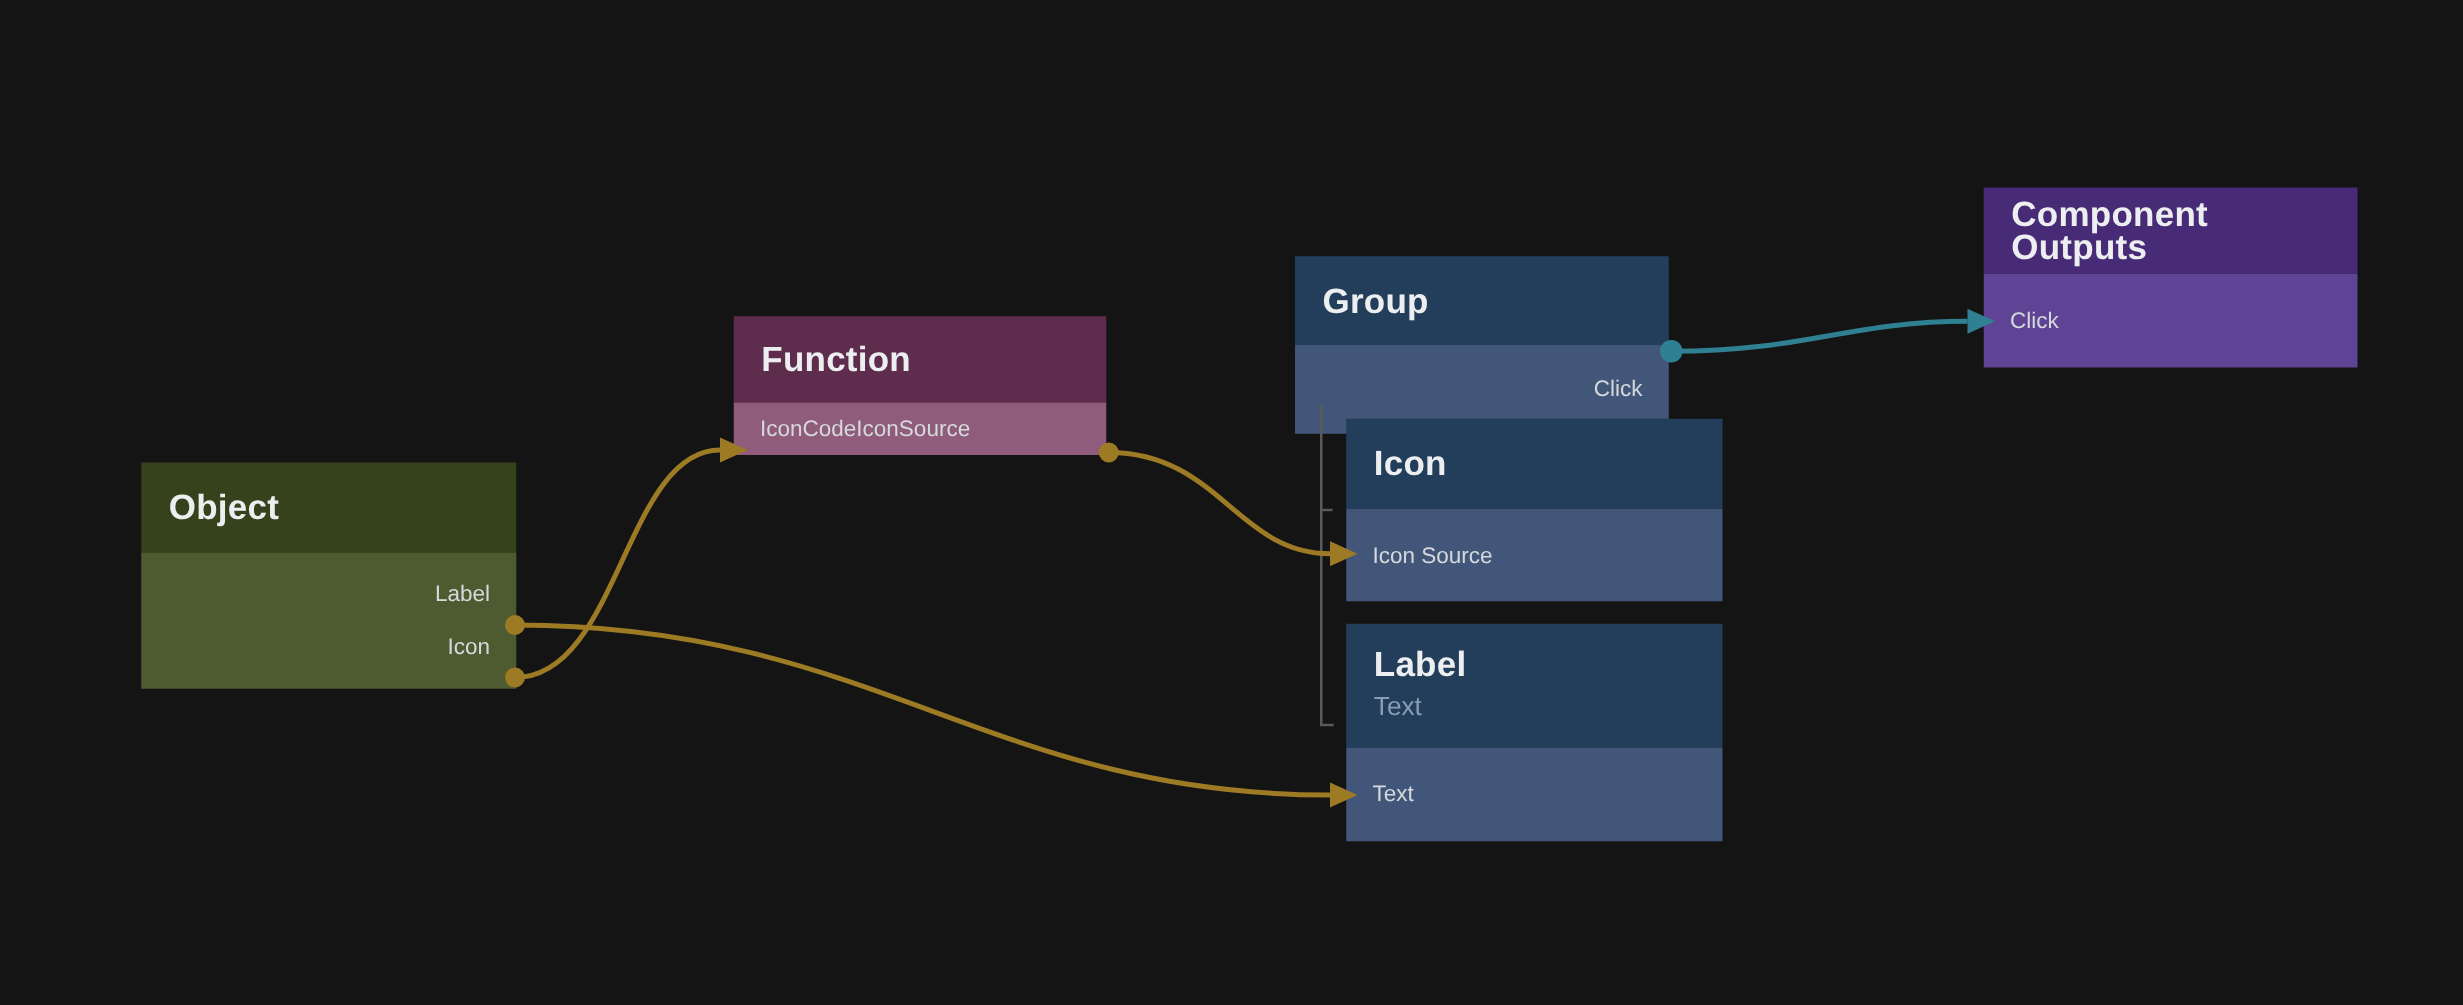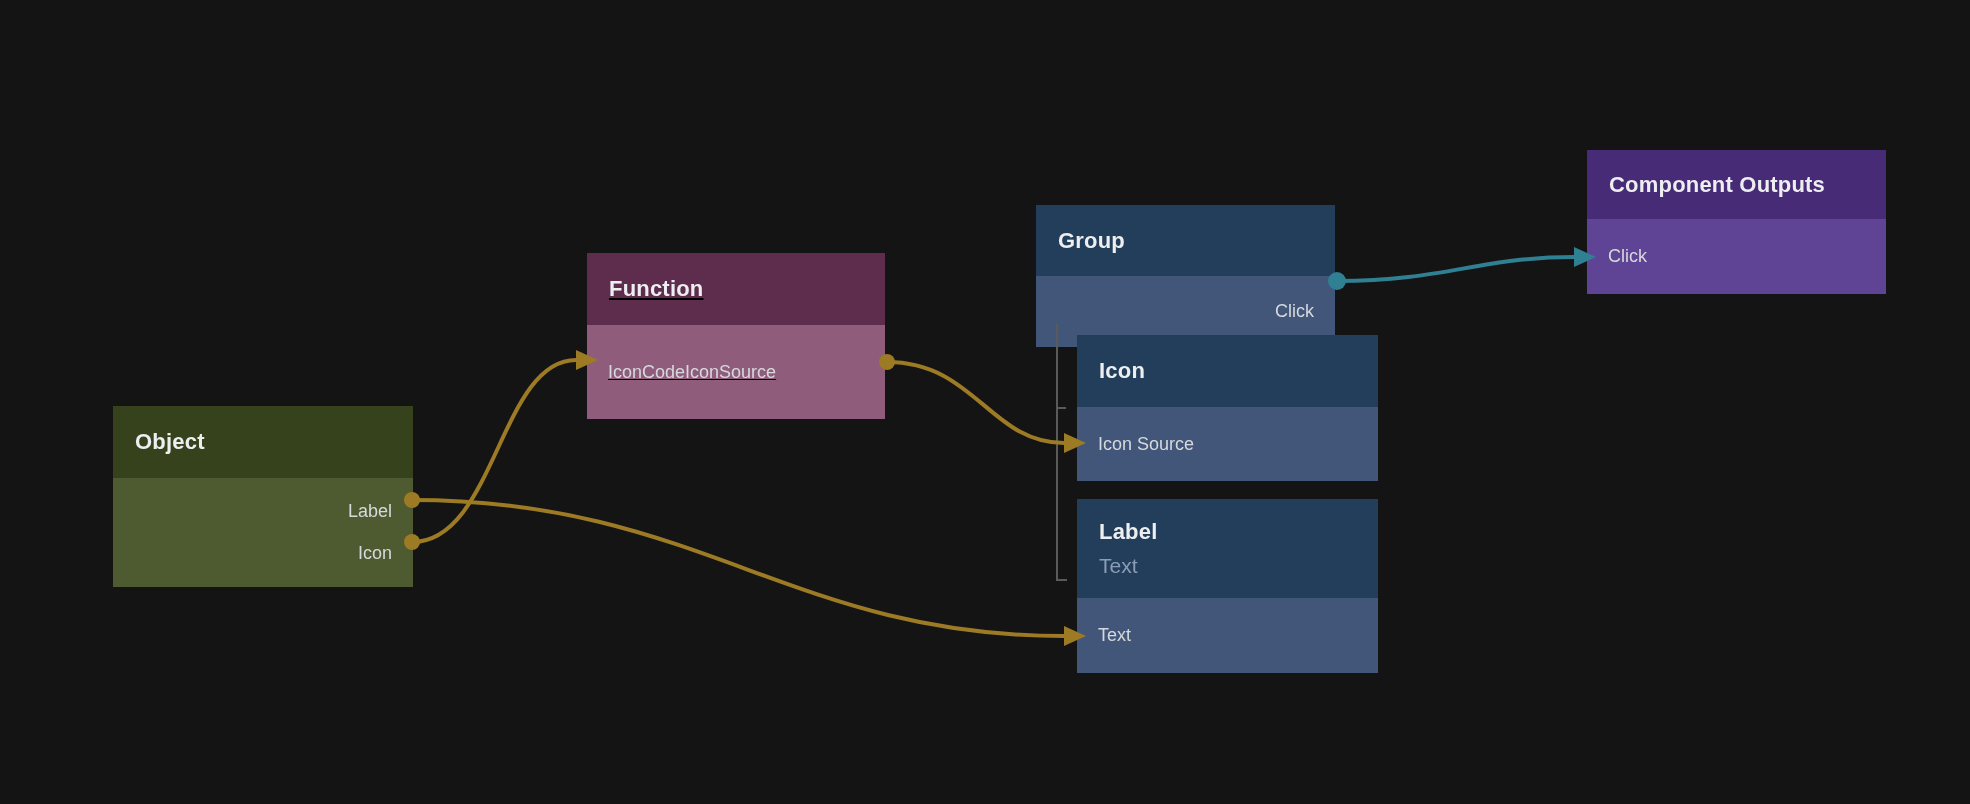--- a/index.html
+++ b/index.html
@@ -45,21 +45,21 @@
   .node {
     position: absolute;
     display: flex; flex-direction: column;
     z-index: 2;
   }
   .node-header {
     display: flex; flex-direction: column; justify-content: center;
     padding: 0 22px;
   }
   .node-title {
-    font-size: 22px; font-weight: 600;
+    font-size: 28px; font-weight: 600;
     color: var(--title-text);
     line-height: 26px;
     letter-spacing: 0.2px;
   }
   .node-subtitle {
     font-size: 21px; font-weight: 400;
     color: var(--subtitle-text);
     line-height: 26px;
     margin-top: 8px;
   }
@@ -85,35 +85,35 @@
   .blue   .node-header { background: var(--blue-header); }
   .blue   .node-body   { background: var(--blue-body); }
   .purple .node-header { background: var(--purple-header); }
   .purple .node-body   { background: var(--purple-body); }
 </style>
 </head>
 <body>
 
 <div class="canvas">
 
-  <div class="node olive" style="left:113px; top:406px; width:300px; height:181px;">
+  <div class="node olive" style="left:113px; top:370px; width:300px; height:181px;">
     <div class="node-header" style="height:72px;">
       <span class="node-title">Object</span>
     </div>
     <div class="node-body">
       <div class="port-row out">
         <span>Label</span>
       </div>
       <div class="port-row out">
         <span>Icon</span>
       </div>
     </div>
   </div>
 
-  <div class="node plum" style="left:587px; top:253px; width:298px; height:166px;text-decoration:underline;">
+  <div class="node plum" style="left:587px; top:253px; width:298px; height:111px;">
     <div class="node-header" style="height:72px;">
       <span class="node-title">Function</span>
     </div>
     <div class="node-body">
       <div class="port-row" style="">
         <span>IconCode</span>
         <span>IconSource</span>
       </div>
     </div>
   </div>

